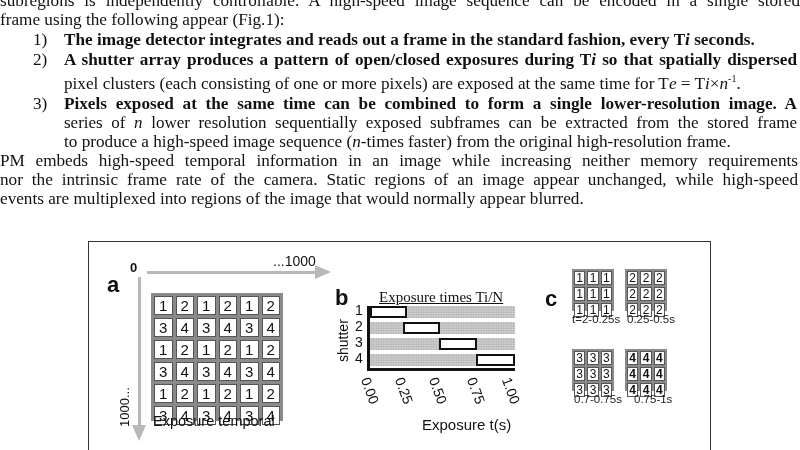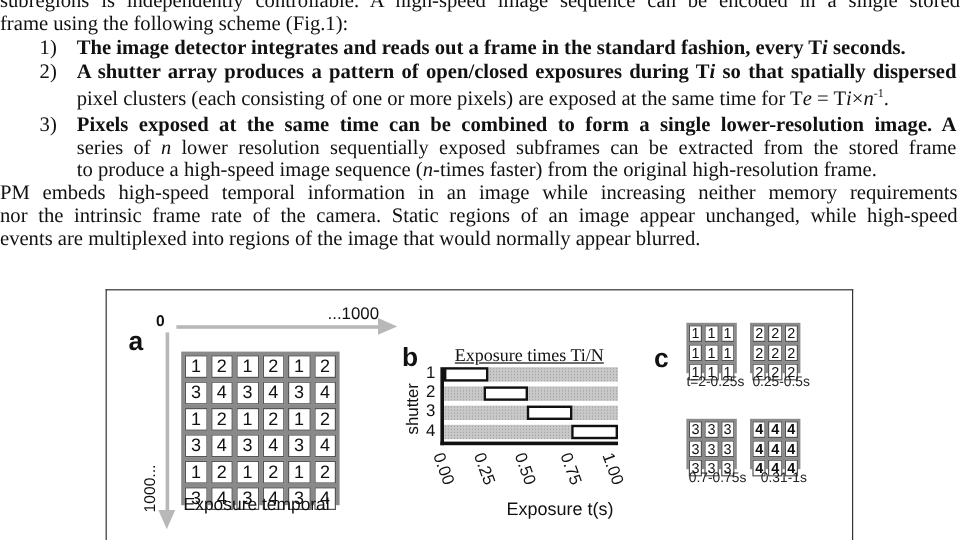--- a/index.html
+++ b/index.html
@@ -36,21 +36,21 @@
 
   
   .grid-c { position:absolute; width:42px; height:42px; background:#8a8a8a; padding:2px; box-sizing:border-box; display:grid; grid-template-columns:repeat(3,1fr); grid-template-rows:repeat(3,1fr); gap:2px; }
   .cell-c { background:#fff; border:1px solid #555; display:flex; align-items:center; justify-content:center; font-size:12px; line-height:1; }
   .c-cap { position:absolute; font-size:11.5px; color:#222; white-space:nowrap; }
 </style>
 </head>
 <body>
 
 <div class="line serif just" style="top:-9px;">subregions is independently controllable. A high-speed image sequence can be encoded in a single stored</div>
-<div class="line serif" style="top:10px;">frame using the following scheme (Fig.1):</div>
+<div class="line serif" style="top:10px;">frame using the following appear (Fig.1):</div>
 
 <div>
   <div class="serif" style="position:absolute; top:30px; left:0; width:800px; font-size:17.2px; line-height:19px;">
     <span class="item-num" style="left:33px;">1)</span>
     <span class="item-text" style="left:64px;" id="i1">The image detector integrates and reads out a frame in the standard fashion, every T<i>i</i> seconds.</span>
   </div>
   <div class="serif" style="position:absolute; top:50px; left:0; width:800px; font-size:17.2px; line-height:19px;">
     <span class="item-num" style="left:33px;">2)</span>
     <span class="item-text just" style="left:64px; width:733px; display:block;" id="i2a">A shutter array produces a pattern of open/closed exposures during T<i>i</i> so that spatially dispersed</span>
   </div>
@@ -189,15 +189,15 @@
         <div class="cell-c" style="font-weight: bold;">4</div>
         <div class="cell-c" style="font-weight: bold;">4</div>
         <div class="cell-c" style="font-weight: bold;">4</div>
         <div class="cell-c" style="font-weight: bold;">4</div>
         <div class="cell-c" style="font-weight: bold;">4</div>
         <div class="cell-c" style="font-weight: bold;">4</div>
         <div class="cell-c" style="font-weight: bold;">4</div>
         <div class="cell-c" style="font-weight: bold;">4</div>
         <div class="cell-c" style="font-weight: bold;">4</div>
       </div>
-    <div class="c-cap" style="left:545px; top:151px;">0.31-1s</div>
+    <div class="c-cap" style="left:545px; top:151px;">0.75-1s</div>
   </div>
 </div>
 
 </body></html>

